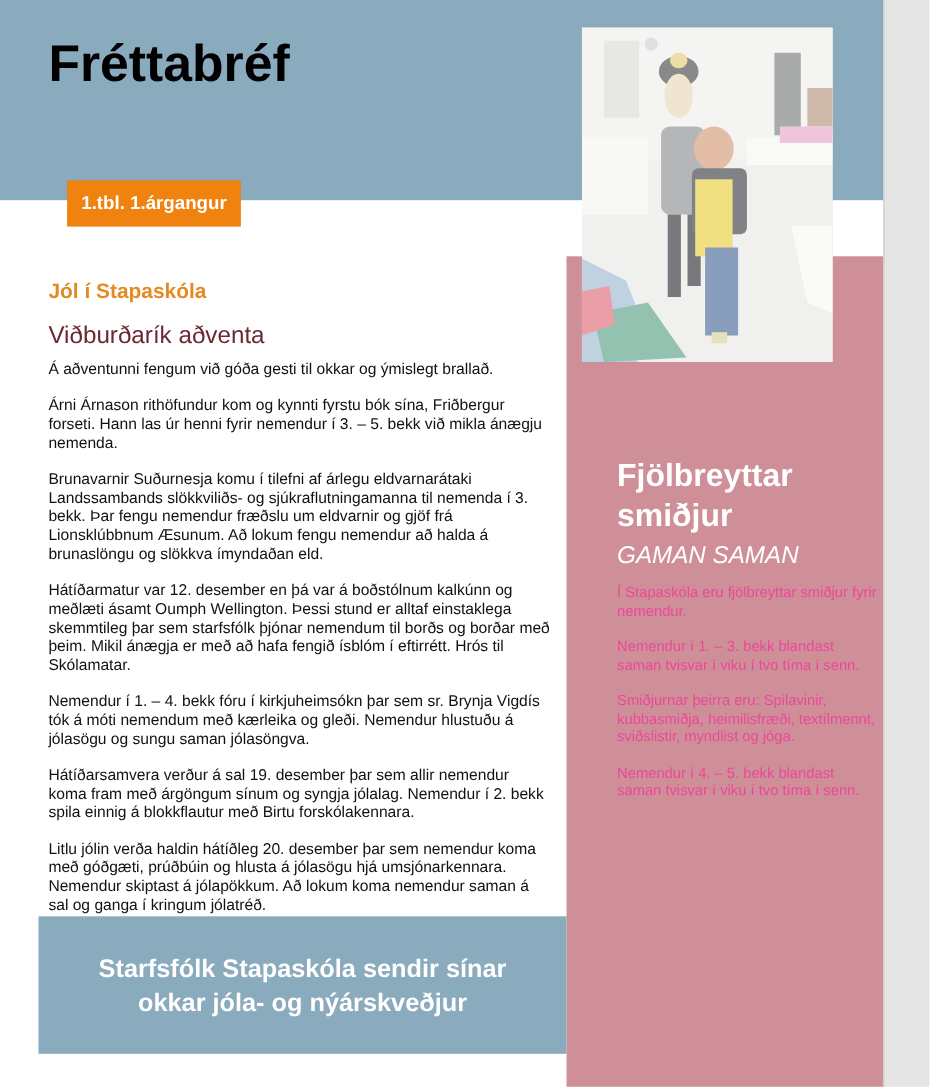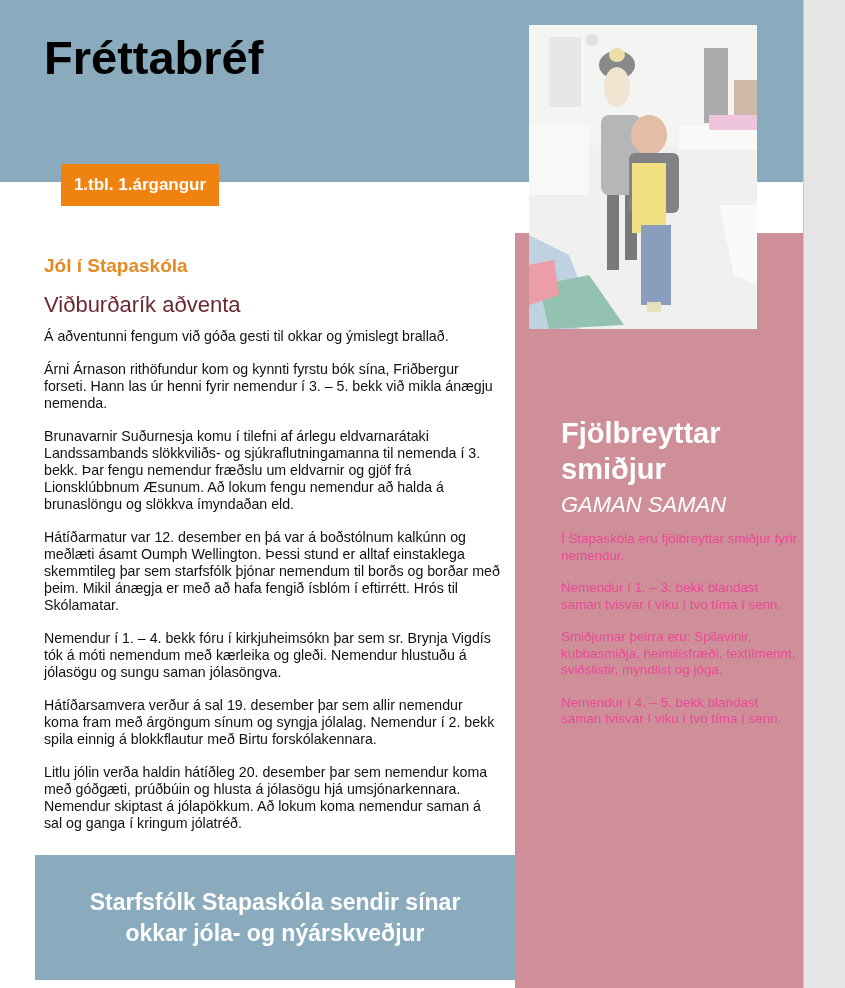--- a/index.html
+++ b/index.html
@@ -14,21 +14,21 @@
   .title { position:absolute; left:44px; top:32px; margin:0; font-size:47px; line-height:52px; font-weight:bold; color:#000; letter-spacing:0px; }
   .issue-badge { position:absolute; left:37px; top:164px; width:158px; height:42px; background:#f0820f; color:#fff; font-weight:bold; font-size:17px; line-height:42px; text-align:center;margin-left:24px; }
   .pink-col { position:absolute; left:515px; top:233px; width:288px; height:755px; background:#cf8f98; }
   .photo { position:absolute; left:529px; top:25px; width:228px; height:304px; overflow:hidden; background:#e9ebe8; }
   .photo svg { display:block; }
   .article { position:absolute; left:44px; top:254px; width:456px; }
   .kicker { margin:0; color:#e48a25; font-size:19px; font-weight:bold; line-height:24px; }
   .subtitle { margin:14px 0 0 0; color:#6b2832; font-size:22px; line-height:26px; font-weight:normal; }
   .article p { margin:0 0 16px 0; font-size:14.2px; line-height:17px; color:#111; }
   .article .paras { margin-top:10px; }
-  .footer-box { position:absolute; left:35px; top:855px; width:480px; height:125px; background:#8aaabd; display:flex; align-items:center; justify-content:center; }
+  .footer-box { position:absolute; left:35px; top:833px; width:480px; height:125px; background:#8aaabd; display:flex; align-items:center; justify-content:center; }
   .footer-box p { margin:0; color:#fff; font-weight:bold; font-size:23px; line-height:31px; text-align:center; }
   .side { position:absolute; left:537px; top:415px; width:240px; color:#fff;margin-left:24px; }
   .side h2 { margin:0; font-size:29px; line-height:36px; font-weight:bold; }
   .side .tag { margin:4px 0 12px 0; font-size:22px; font-style:italic; line-height:28px; font-weight:normal; }
   .side p { margin:0 0 16px 0; font-size:13.4px; line-height:16.5px; color:#ec4899; }
 </style>
 </head>
 <body>
 
 <div class="page">

